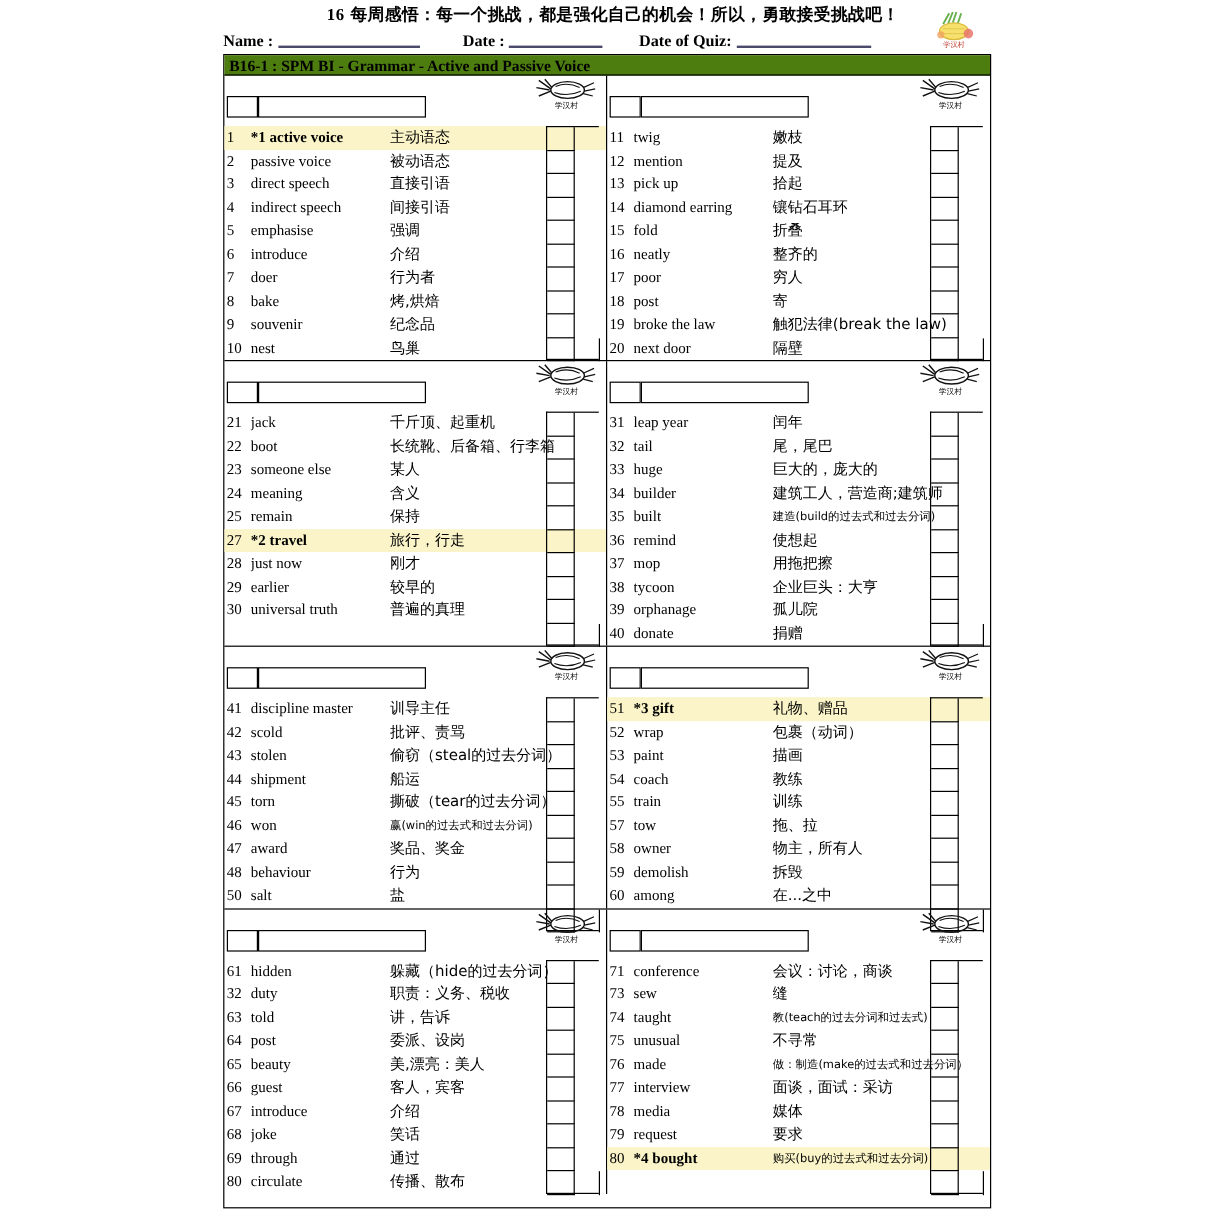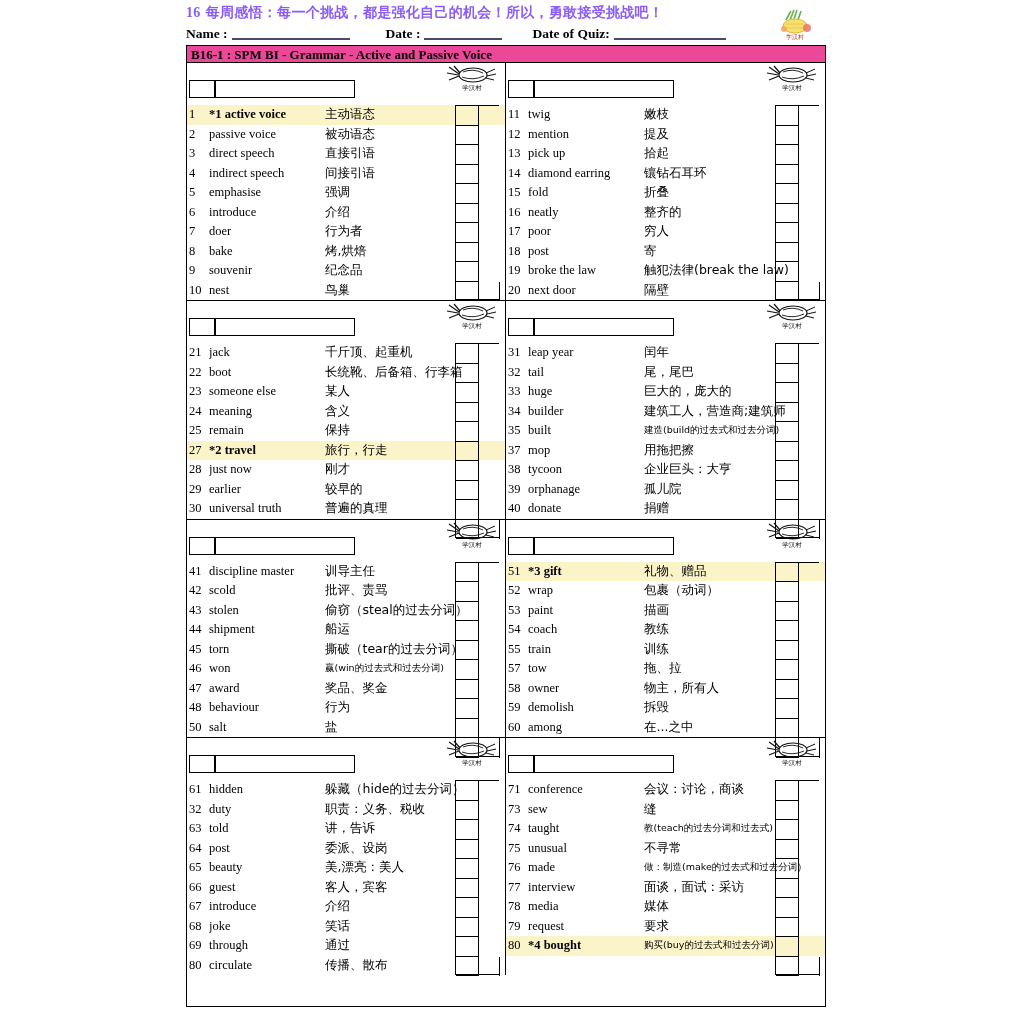--- a/index.html
+++ b/index.html
@@ -9,22 +9,22 @@
     font-family:"Liberation Serif", serif;
     color:#000;
     overflow:hidden;
   }
   .page{position:relative;width:1024px;height:1024px;}
 
   
   .banner{
     position:absolute;left:186px;top:4px;width:650px;height:20px;
     font-family:"Liberation Serif", serif;
-    font-size:14px;font-weight:bold;color:#8b5cf6;
-    letter-spacing:.3px;white-space:nowrap;
+    font-size:14px;font-weight:bold;color:#000000;
+    letter-spacing:.3px;white-space:nowrap;text-align:center;
   }
   .banner .num{margin-right:5px;}
 
   .idline{
     position:absolute;left:186px;top:26px;width:650px;height:18px;
     font-size:13.5px;font-weight:bold;white-space:nowrap;
   }
   .idline .lbl{display:inline-block;}
   .idline .rule{
     display:inline-block;border-bottom:2px solid #4a4a6a;
@@ -40,21 +40,21 @@
     position:absolute;left:764px;top:8px;width:64px;height:36px;
   }
 
   
   .sheet{
     position:absolute;left:186px;top:45px;width:640px;height:962px;
     border:1.6px solid #000;background:#fff;box-sizing:border-box;
   }
   .titlebar{
     height:17px;line-height:17px;border-bottom:1.6px solid #000;
-    background:#ec4899;
+    background:#4d7c0f;
     font-size:13px;font-weight:bold;padding-left:4px;white-space:nowrap;
     box-sizing:border-box;
   }
 
   .blocks{position:relative;}
   .block{
     display:flex;width:100%;box-sizing:border-box;
   }
   .half{
     width:50%;box-sizing:border-box;position:relative;
@@ -409,20 +409,25 @@
                 <div class="cell-n">34</div>
                 <div class="cell-en">builder</div>
                 <div class="cell-zh">建筑工人，营造商;建筑师</div>
               </div>
               <div class="row">
                 <div class="cell-n">35</div>
                 <div class="cell-en">built</div>
                 <div class="cell-zh sm">建造(build的过去式和过去分词)</div>
               </div>
               <div class="row">
+                <div class="cell-n">36</div>
+                <div class="cell-en">remind</div>
+                <div class="cell-zh">使想起</div>
+              </div>
+              <div class="row">
                 <div class="cell-n">37</div>
                 <div class="cell-en">mop</div>
                 <div class="cell-zh">用拖把擦</div>
               </div>
               <div class="row">
                 <div class="cell-n">38</div>
                 <div class="cell-en">tycoon</div>
                 <div class="cell-zh">企业巨头：大亨</div>
               </div>
               <div class="row">

